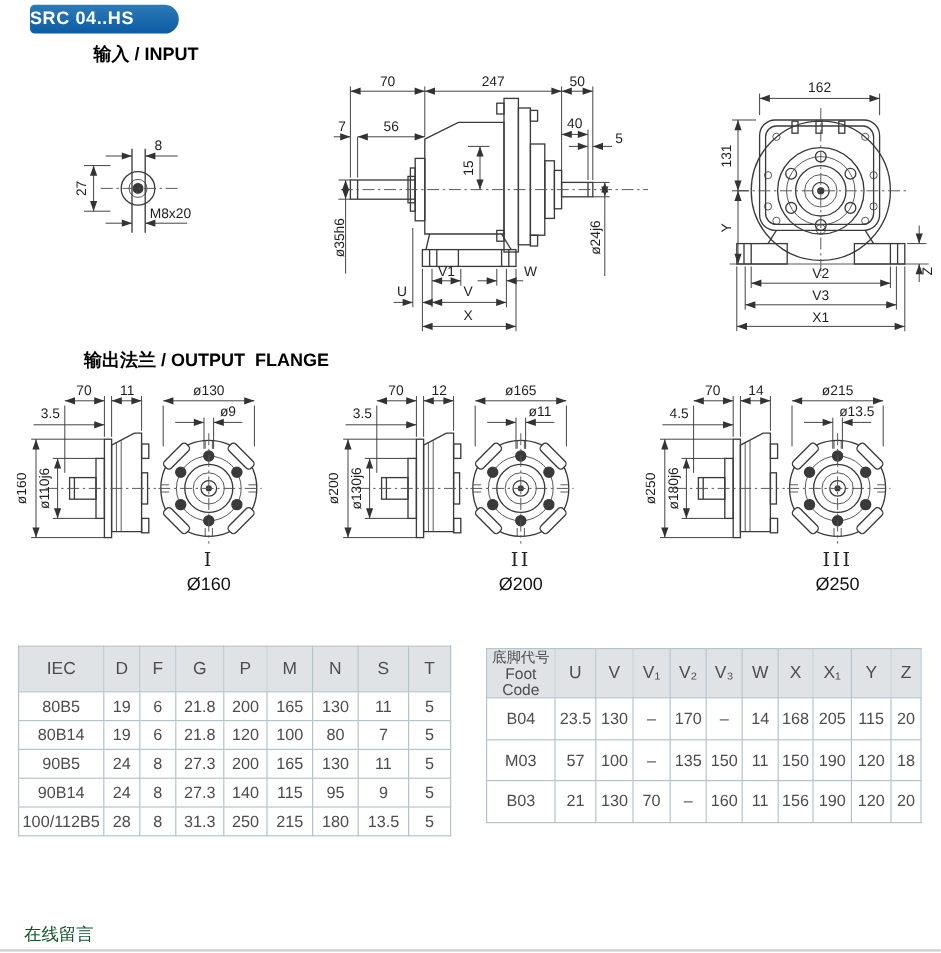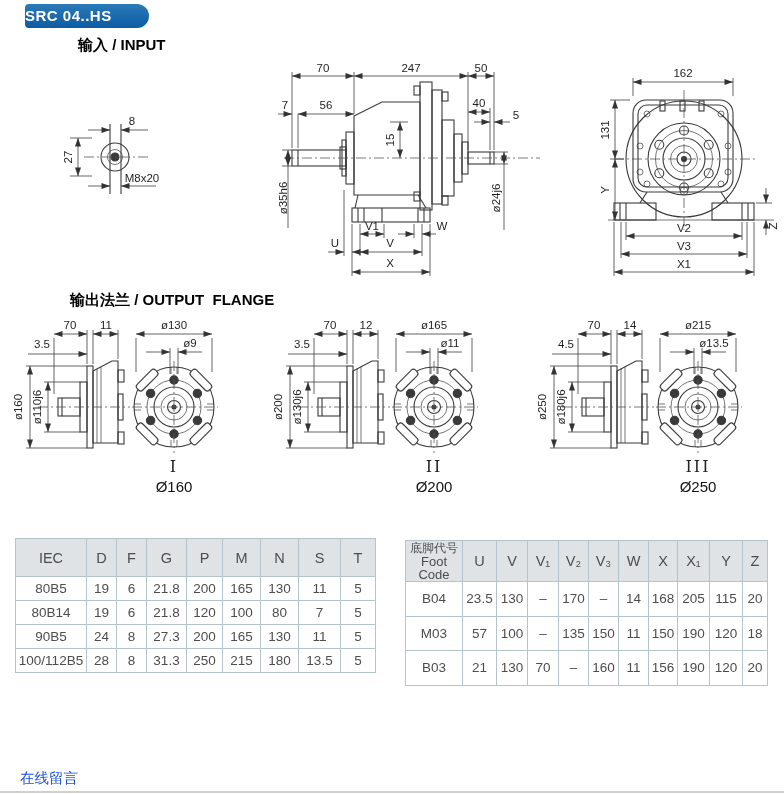--- a/index.html
+++ b/index.html
@@ -32,21 +32,21 @@
       color:#4d4d4d;font-size:13.5px;font-weight:400;padding:0;overflow:hidden;}
   table.tbl thead th{background:#dfe3e6;font-size:14.5px;}
   table.tbl thead tr{height:38px;}
   table.iec{left:15px;top:538px;width:360px;}
   table.iec tbody tr{height:24px;}
   table.foot{left:405px;top:540px;width:362px;}
   table.foot tbody tr{height:34.5px;}
   .cn{font-size:12px;line-height:14px;}
   .en{font-size:13px;line-height:13px;}
   .rowlabel{color:#3a3a3a;}
-  .footer-link{position:absolute;left:20px;top:769px;font-size:14.5px;color:#1d4ed8;
+  .footer-link{position:absolute;left:20px;top:769px;font-size:14.5px;color:#14532d;
       text-decoration:none;cursor:pointer;}
   .bottom-rule{position:absolute;left:0;top:791px;width:784px;border-top:2px solid #d0d0d0;}
 </style>
 </head>
 <body>
 
 <svg width="0" height="0" style="position:absolute" aria-hidden="true">
   <defs>
     <marker id="arw" markerWidth="10" markerHeight="8" refX="9" refY="3.5" orient="auto-start-reverse" markerUnits="userSpaceOnUse">
       <path d="M0.5,0.5 L9,3.5 L0.5,6.5 Z" fill="#333"></path>
@@ -300,20 +300,31 @@
           <td>24</td>
           <td>8</td>
           <td>27.3</td>
           <td>200</td>
           <td>165</td>
           <td>130</td>
           <td>11</td>
           <td>5</td>
         </tr>
         <tr>
+          <td class="rowlabel">90B14</td>
+          <td>24</td>
+          <td>8</td>
+          <td>27.3</td>
+          <td>140</td>
+          <td>115</td>
+          <td>95</td>
+          <td>9</td>
+          <td>5</td>
+        </tr>
+        <tr>
           <td class="rowlabel">100/112B5</td>
           <td>28</td>
           <td>8</td>
           <td>31.3</td>
           <td>250</td>
           <td>215</td>
           <td>180</td>
           <td>13.5</td>
           <td>5</td>
         </tr>

